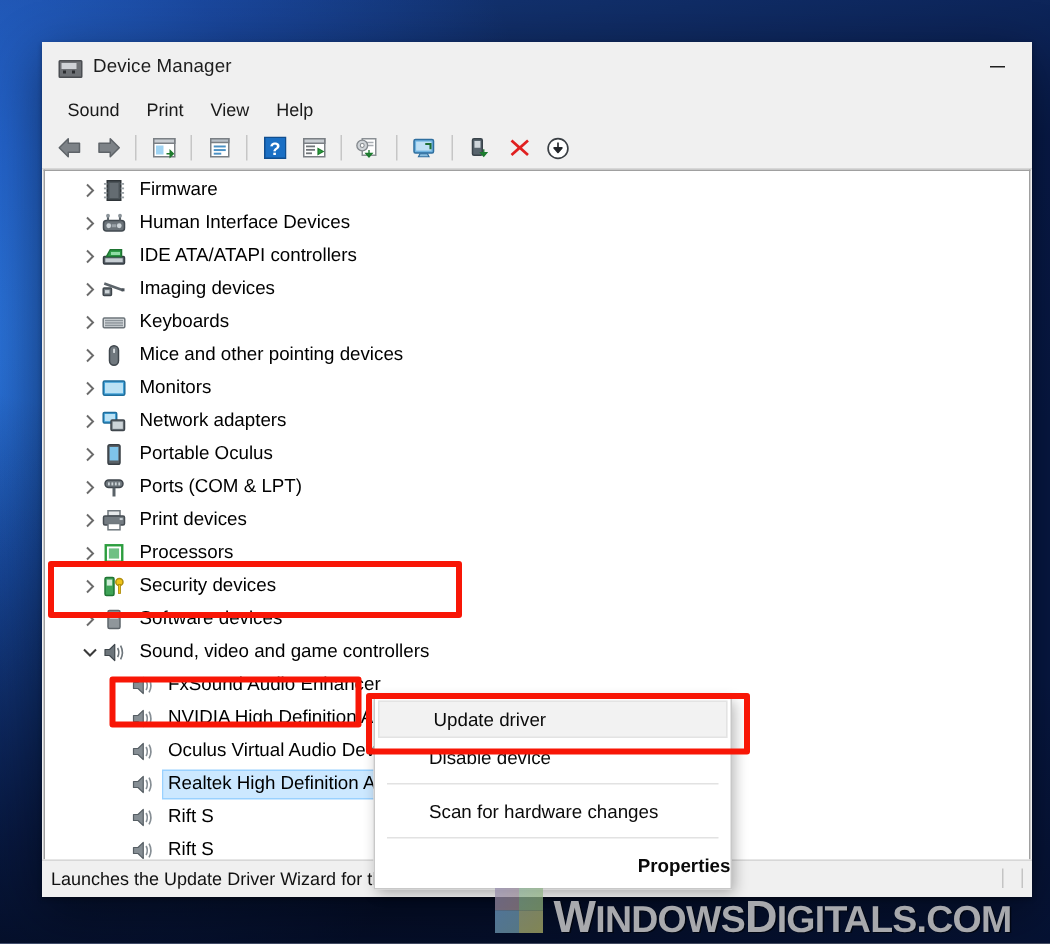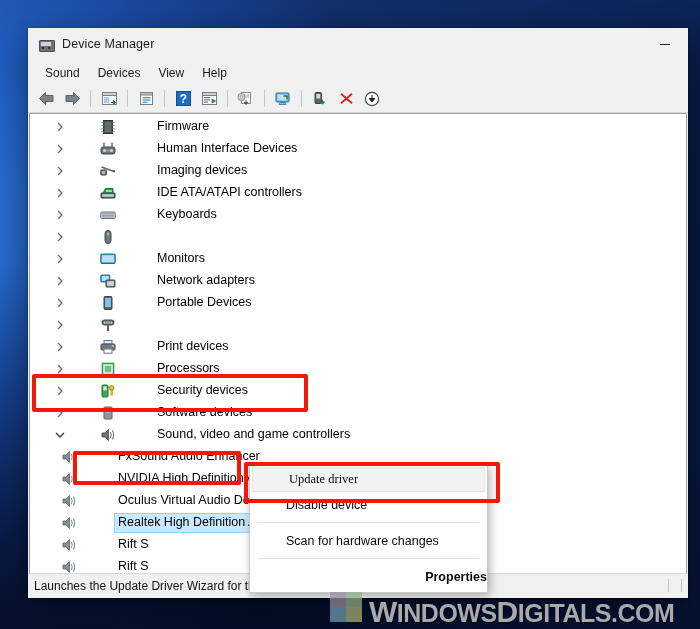--- a/index.html
+++ b/index.html
@@ -138,24 +138,23 @@
     padding-top: 0;
   }
   .tree-row {
     height: 22px;
     display: flex;
     align-items: center;
     font-size: 12.5px;
     color: #000;
     white-space: nowrap;
     cursor: default;
-    gap: 32px;
   }
   .tree-row.level1 { padding-left: 22px; }
-  .tree-row.level2 { padding-left: 31px; }
+  .tree-row.level2 { padding-left: 57px; }
   .tree-row.selected .label-wrap {
     background: #cce8ff;
     outline: 1px solid #99d1ff;
   }
   .chev {
     width: 16px; height: 16px;
     display: inline-flex; align-items: center; justify-content: center;
     flex: none;
     color: #5a5a5a;
     font-size: 10px;
@@ -216,21 +215,20 @@
     padding-left: 36px;
     font-size: 12.5px;
     color: #0a0a0a;
     cursor: default;
   }
   .ctx-item.highlight {
     background: #f2f2f2;
     border: 1px solid #e3e3e3;
     margin: 0 2px;
     height: 23px;
-    font-family: Liberation Serif, serif;
   }
   .ctx-item.bold { font-weight: bold; justify-content: flex-end; }
   .ctx-sep {
     height: 1px;
     background: #e2e2e2;
     margin: 5px 8px 5px 8px;
   }
 
   
   .redbox {
@@ -287,21 +285,21 @@
       <span class="dm-ico-dot" style="left:10px;"></span>
     </div>
     <span id="titlebar-text">Device Manager</span>
     <div id="min-button">
       <span class="bar"></span>
     </div>
   </div>
 
   <div id="menubar">
     <div class="menu-item">Sound</div>
-    <div class="menu-item">Devices</div>
+    <div class="menu-item">Print</div>
     <div class="menu-item">View</div>
     <div class="menu-item">Help</div>
   </div>
 
   <div id="toolbar">
     <div class="tb-btn">
       <svg width="17" height="15" viewBox="0 0 17 15">
         <path d="M7.5 1.5 L1.5 7.5 L7.5 13.5 L7.5 10.5 L15 10.5 L15 4.5 L7.5 4.5 Z" fill="#7d8287" stroke="#5e6368" stroke-width="1" stroke-linejoin="round"></path>
       </svg>
     </div>
@@ -441,44 +439,44 @@
       </div>
 
       <div class="tree-row level1">
         <span class="chev">
           <svg width="8" height="10" viewBox="0 0 8 10">
               <path d="M2 1 L6 5 L2 9" fill="none" stroke="#6b6b6b" stroke-width="1.3"></path>
             </svg>
         </span>
         <span class="tree-icon">
           <svg width="16" height="16" viewBox="0 0 16 16">
+            <rect x="1" y="8" width="14" height="5" rx="0.8" fill="#59616a" stroke="#353c43"></rect>
+            <rect x="2.2" y="9.2" width="11.6" height="2.6" fill="#c7ced3"></rect>
+            <path d="M3 8 L5.5 3.5 L13 3.5 L13 8 Z" fill="#2f9e49" stroke="#1e7432"></path>
+            <rect x="6" y="5" width="6" height="2" fill="#8fdca4"></rect>
+          </svg>
+        </span>
+        <span class="label-wrap">IDE ATA/ATAPI controllers</span>
+      </div>
+
+      <div class="tree-row level1">
+        <span class="chev">
+          <svg width="8" height="10" viewBox="0 0 8 10">
+              <path d="M2 1 L6 5 L2 9" fill="none" stroke="#6b6b6b" stroke-width="1.3"></path>
+            </svg>
+        </span>
+        <span class="tree-icon">
+          <svg width="16" height="16" viewBox="0 0 16 16">
             <path d="M1.5 4 L14 8.5" stroke="#5c646a" stroke-width="1.6"></path>
             <rect x="0.8" y="7" width="5.5" height="5" rx="0.6" fill="#6d757b" stroke="#3e454b"></rect>
             <rect x="2" y="8.4" width="3" height="2.2" fill="#cdd4d8"></rect>
             <rect x="13" y="7.2" width="2" height="2" fill="#4a5158"></rect>
           </svg>
         </span>
         <span class="label-wrap">Imaging devices</span>
-      </div>
-
-      <div class="tree-row level1">
-        <span class="chev">
-          <svg width="8" height="10" viewBox="0 0 8 10">
-              <path d="M2 1 L6 5 L2 9" fill="none" stroke="#6b6b6b" stroke-width="1.3"></path>
-            </svg>
-        </span>
-        <span class="tree-icon">
-          <svg width="16" height="16" viewBox="0 0 16 16">
-            <rect x="1" y="8" width="14" height="5" rx="0.8" fill="#59616a" stroke="#353c43"></rect>
-            <rect x="2.2" y="9.2" width="11.6" height="2.6" fill="#c7ced3"></rect>
-            <path d="M3 8 L5.5 3.5 L13 3.5 L13 8 Z" fill="#2f9e49" stroke="#1e7432"></path>
-            <rect x="6" y="5" width="6" height="2" fill="#8fdca4"></rect>
-          </svg>
-        </span>
-        <span class="label-wrap">IDE ATA/ATAPI controllers</span>
       </div>
 
       <div class="tree-row level1">
         <span class="chev">
           <svg width="8" height="10" viewBox="0 0 8 10">
               <path d="M2 1 L6 5 L2 9" fill="none" stroke="#6b6b6b" stroke-width="1.3"></path>
             </svg>
         </span>
         <span class="tree-icon">
           <svg width="16" height="16" viewBox="0 0 16 16">
@@ -498,20 +496,21 @@
           <svg width="8" height="10" viewBox="0 0 8 10">
               <path d="M2 1 L6 5 L2 9" fill="none" stroke="#6b6b6b" stroke-width="1.3"></path>
             </svg>
         </span>
         <span class="tree-icon">
           <svg width="16" height="16" viewBox="0 0 16 16">
             <rect x="5" y="1.5" width="6" height="13" rx="3" fill="#70787e" stroke="#3f464c"></rect>
             <rect x="7.4" y="3.4" width="1.3" height="3" rx="0.6" fill="#d5dadd"></rect>
           </svg>
         </span>
+        <span class="label-wrap">Mice and other pointing devices</span>
       </div>
 
       <div class="tree-row level1">
         <span class="chev">
           <svg width="8" height="10" viewBox="0 0 8 10">
               <path d="M2 1 L6 5 L2 9" fill="none" stroke="#6b6b6b" stroke-width="1.3"></path>
             </svg>
         </span>
         <span class="tree-icon">
           <svg width="16" height="16" viewBox="0 0 16 16">
@@ -544,41 +543,42 @@
           <svg width="8" height="10" viewBox="0 0 8 10">
               <path d="M2 1 L6 5 L2 9" fill="none" stroke="#6b6b6b" stroke-width="1.3"></path>
             </svg>
         </span>
         <span class="tree-icon">
           <svg width="16" height="16" viewBox="0 0 16 16">
             <rect x="4" y="1.5" width="8" height="13" rx="1.2" fill="#5a6268" stroke="#383f45"></rect>
             <rect x="5.1" y="3" width="5.8" height="9" fill="#7fc4ea"></rect>
           </svg>
         </span>
-        <span class="label-wrap">Portable Devices</span>
+        <span class="label-wrap">Portable Oculus</span>
       </div>
 
       <div class="tree-row level1">
         <span class="chev">
           <svg width="8" height="10" viewBox="0 0 8 10">
               <path d="M2 1 L6 5 L2 9" fill="none" stroke="#6b6b6b" stroke-width="1.3"></path>
             </svg>
         </span>
         <span class="tree-icon">
           <svg width="16" height="16" viewBox="0 0 16 16">
             <rect x="2" y="3" width="12" height="5" rx="2.5" fill="#6d757b" stroke="#3f464c"></rect>
             <g fill="#cdd4d8">
                 <rect x="4" y="4.6" width="1.2" height="2"></rect>
                 <rect x="6.3" y="4.6" width="1.2" height="2"></rect>
                 <rect x="8.6" y="4.6" width="1.2" height="2"></rect>
                 <rect x="10.9" y="4.6" width="1.2" height="2"></rect>
               </g>
             <rect x="7" y="8" width="2" height="6" fill="#5a6268"></rect>
           </svg>
         </span>
+        <span class="label-wrap">Ports (COM &amp; LPT)</span>
       </div>
 
       <div class="tree-row level1">
         <span class="chev">
           <svg width="8" height="10" viewBox="0 0 8 10">
               <path d="M2 1 L6 5 L2 9" fill="none" stroke="#6b6b6b" stroke-width="1.3"></path>
             </svg>
         </span>
         <span class="tree-icon">
           <svg width="16" height="16" viewBox="0 0 16 16">

